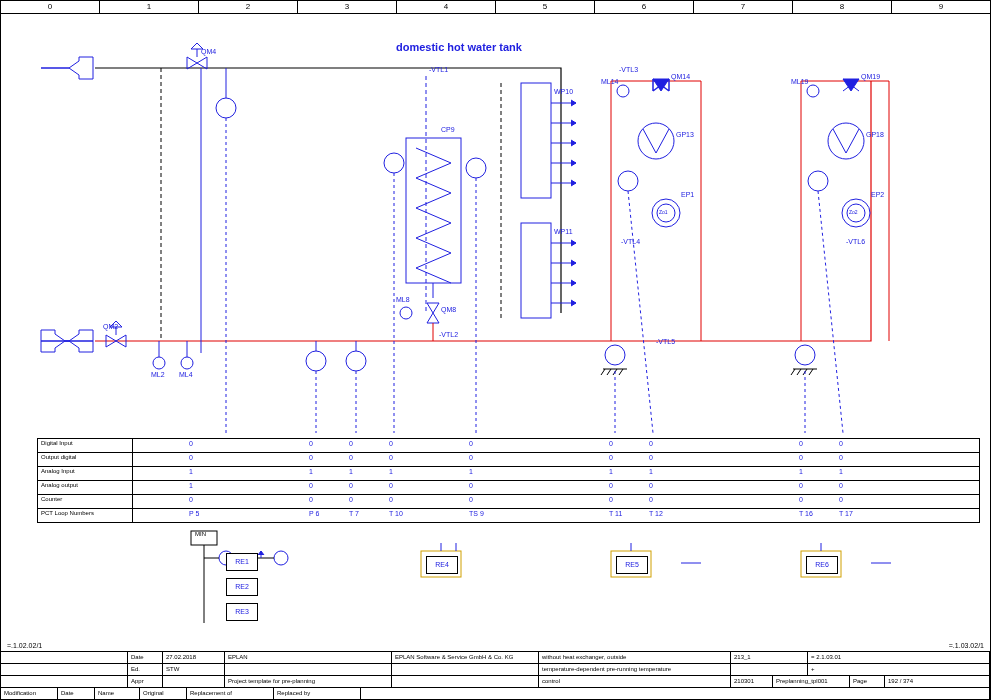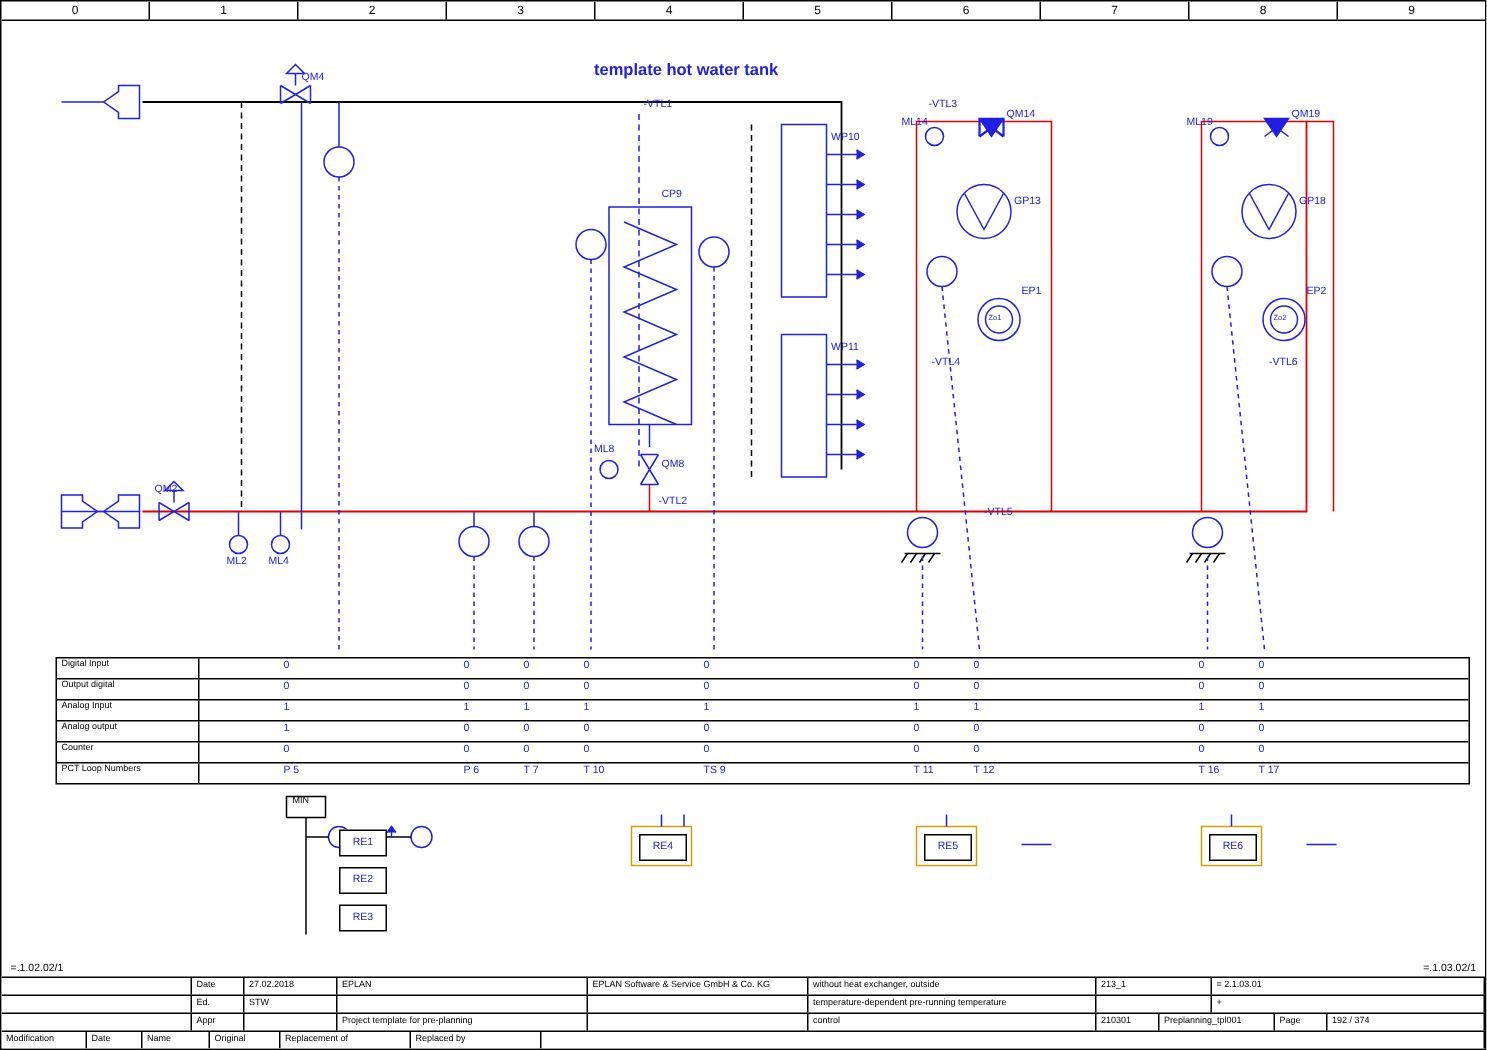--- a/index.html
+++ b/index.html
@@ -182,21 +182,21 @@
         <line x1="804" y1="358" x2="804" y2="420"></line>
         <line x1="817" y1="178" x2="842" y2="420"></line>
       </g>
 
       <g stroke="#000" stroke-dasharray="4,3">
         <line x1="160" y1="55" x2="160" y2="328"></line>
         <line x1="500" y1="70" x2="500" y2="305"></line>
       </g>
     </svg>
 
-    <div class="title" style="top:28px;left:395px">template hot water tank</div>
+    <div class="title" style="top:28px;left:395px">domestic hot water tank</div>
     <span class="label" style="top:35px;left:200px">QM4</span>
     <span class="label" style="top:310px;left:102px">QM2</span>
     <span class="label" style="top:358px;left:150px">ML2</span>
     <span class="label" style="top:358px;left:178px">ML4</span>
     <span class="label" style="top:53px;left:428px">-VTL1</span>
     <span class="label" style="top:318px;left:438px">-VTL2</span>
     <span class="label" style="top:113px;left:440px">CP9</span>
     <span class="label" style="top:283px;left:395px">ML8</span>
     <span class="label" style="top:293px;left:440px">QM8</span>
     <span class="label" style="top:75px;left:553px">WP10</span>

